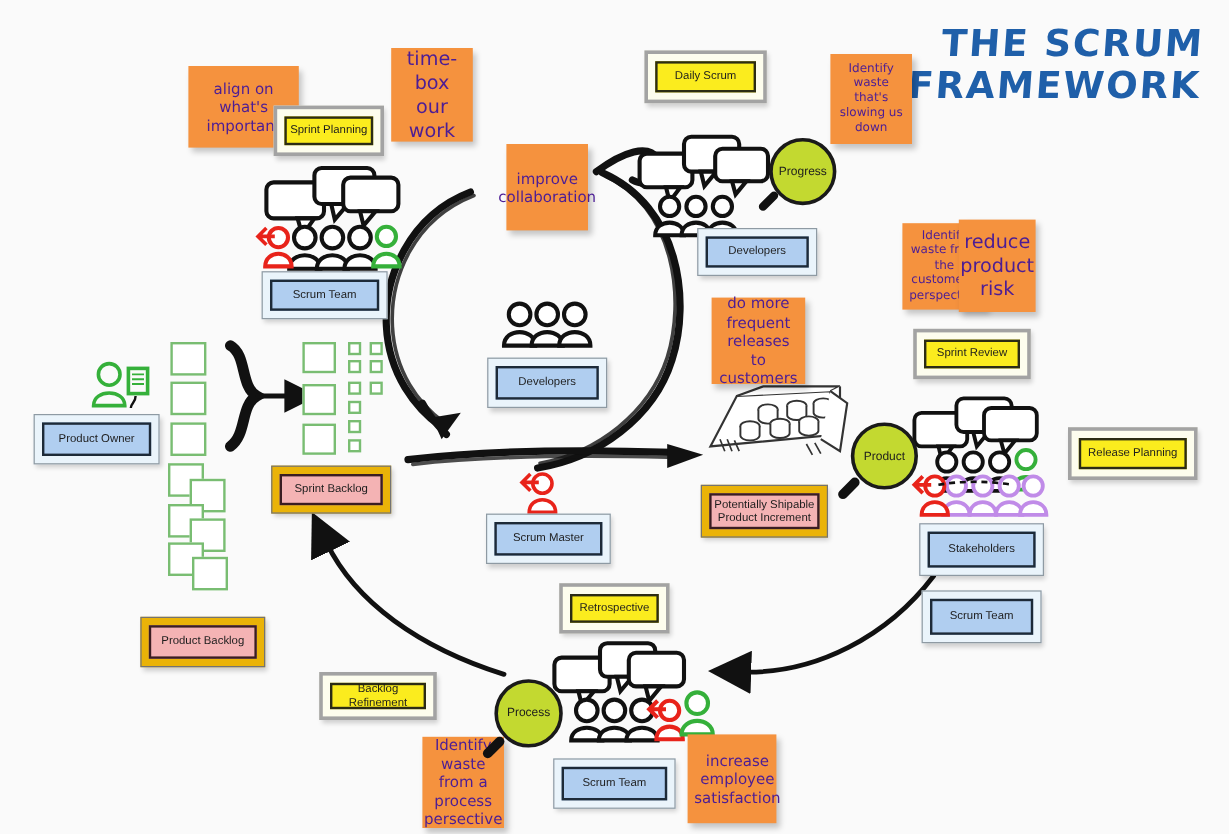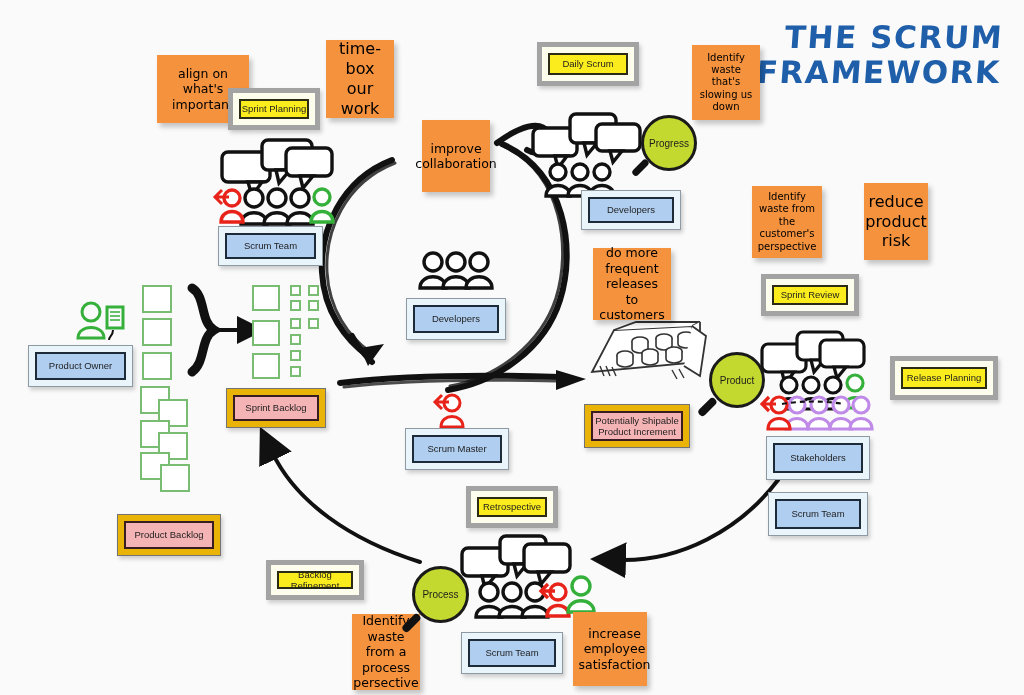--- a/index.html
+++ b/index.html
@@ -6,21 +6,21 @@
   body{
     width:1024px;height:695px;position:relative;overflow:hidden;
     background:#fafafa;
     font-family:"Liberation Sans","DejaVu Sans",sans-serif;
     color:#1b1b1b;
   }
   #canvas{position:absolute;left:0;top:0;width:1024px;height:695px;}
 
   
   .sticky{
-    position:absolute;background:#F5923E;color:#000000;
+    position:absolute;background:#F5923E;color:#4c1d95;
     display:flex;align-items:center;justify-content:center;text-align:center;
     box-shadow:3px 4px 5px rgba(0,0,0,.22);
     line-height:1.24;padding:4px 5px;box-sizing:border-box;
     font-family:"DejaVu Sans",sans-serif;
   }
   .sticky.small{font-size:10px;}
   .sticky.mid{font-size:12.5px;}
   .sticky.big{font-size:16px;}
 
   
@@ -28,21 +28,21 @@
     position:absolute;box-sizing:border-box;
     display:flex;align-items:center;justify-content:center;
     box-shadow:2px 3px 4px rgba(0,0,0,.18);
   }
   .card .inner{
     box-sizing:border-box;width:100%;height:100%;
     display:flex;align-items:center;justify-content:center;
     text-align:center;line-height:1.18;
     font-size:9.5px;color:#1d1d1d;
   }
-  .card.yellow{background:#fdfdee;border:5px solid #a3a3a3;padding:6px;}
+  .card.yellow{background:#fdfdee;border:3px solid #a3a3a3;padding:6px;}
   .card.yellow .inner{background:#FBEC1E;border:2px solid #2c2c14;}
   .card.blue{background:#eaf4fb;border:1px solid #8e9aa3;padding:6px;}
   .card.blue .inner{background:#b0cef0;border:2px solid #1d2a38;}
   .card.pink{background:#eab308;border:1px solid #737373;padding:6px;}
   .card.pink .inner{background:#f4b3b4;border:2px solid #3a1d22;}
 
   
   .magnifier{position:absolute;}
   .magnifier .lens{
     position:absolute;left:0;top:0;border-radius:50%;
@@ -298,21 +298,21 @@
   <div class="sticky mid" style="left:157px;top:55px;width:92px;height:68px;">align on what's important</div>
 
   <div class="sticky big" style="left:326px;top:40px;width:68px;height:78px;">time-box our work</div>
 
   <div class="sticky small" style="left:692px;top:45px;width:68px;height:75px;">Identify waste that's slowing us down</div>
 
   <div class="sticky mid" style="left:422px;top:120px;width:68px;height:72px;">improve collaboration</div>
 
   <div class="sticky small" style="left:752px;top:186px;width:70px;height:72px;">Identify waste from the customer's perspective</div>
 
-  <div class="sticky big" style="left:864px;top:183px;width:64px;height:77px;">reduce product risk</div>
+  <div class="sticky big" style="left:799px;top:183px;width:64px;height:77px;">reduce product risk</div>
 
   <div class="sticky mid" style="left:352px;top:614px;width:68px;height:76px;">Identify waste from a process persective</div>
 
   <div class="sticky mid" style="left:593px;top:248px;width:78px;height:72px;">do more frequent releases to customers</div>
 
   <div class="sticky mid" style="left:573px;top:612px;width:74px;height:74px;padding-left:14px;">increase employee satisfaction</div>
 
   <div class="card yellow" style="left:228px;top:88px;width:92px;height:42px;">
     <div class="inner">Sprint Planning</div>
   </div>

